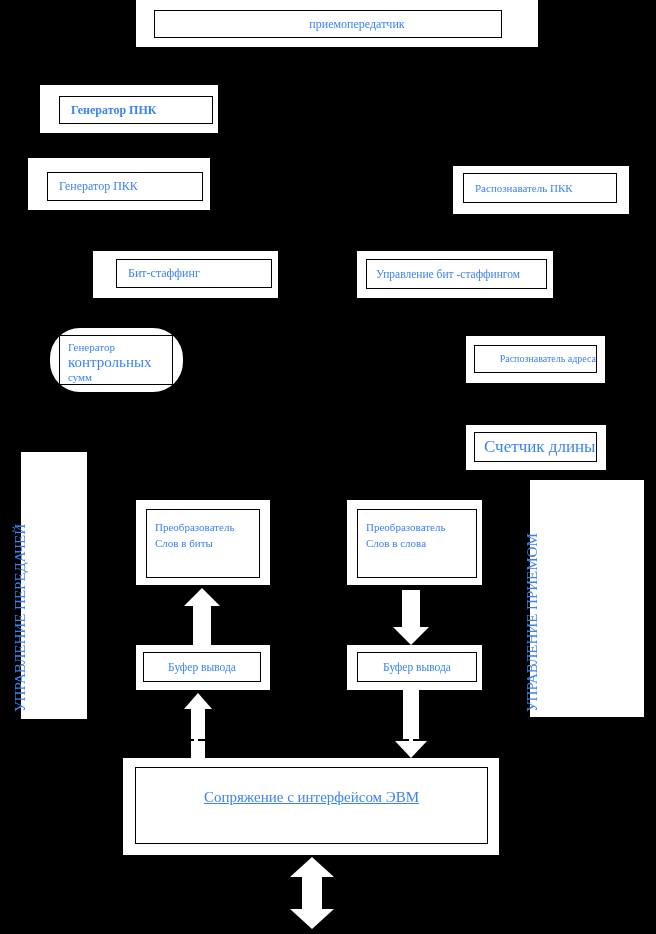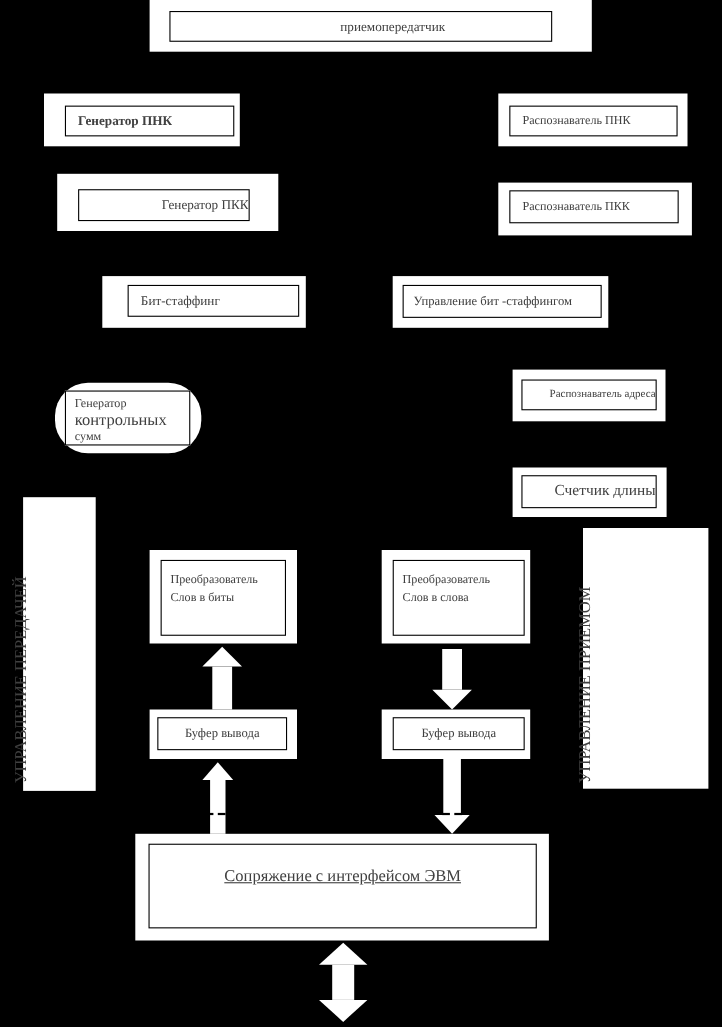--- a/index.html
+++ b/index.html
@@ -1,18 +1,18 @@
 <!DOCTYPE html>
 <html><head>
 <meta charset="utf-8">
 <style>
   html,body { margin:0; padding:0; background:#000; }
   .canvas {
     position:relative; width:656px; height:934px; background:#000000;
-    font-family:"Liberation Serif", serif; color:#404040; overflow:hidden;
+    font-family:"Liberation Serif", serif; color:#3b82f6; overflow:hidden;
   }
   .outer { position:absolute; background:#ffffff; }
   .inner { position:absolute; background:#ffffff; border:1px solid #000000; box-sizing:border-box; overflow:hidden; }
   .txt { font-size:12px; white-space:nowrap; }
   .center { text-align:center; }
   .vbar { position:absolute; background:#ffffff; }
   .vtext {
     position:absolute; white-space:nowrap; font-size:15px;
     transform:rotate(-90deg); transform-origin:0 100%;
   }
@@ -30,69 +30,64 @@
       <div class="txt center" style="line-height:26px;padding-left:58px;">приемопередатчик</div>
     </div>
   </div>
 
   <div class="outer" style="left:40px;top:85px;width:178px;height:48px;">
     <div class="inner" style="left:19px;top:11px;width:154px;height:28px;font-weight:bold;">
       <div class="txt" style="line-height:26px;padding-left:11px;">Генератор ПНК</div>
     </div>
   </div>
 
-  <div class="outer" style="left:52px;top:158px;width:201px;height:52px;text-align:right;">
+  <div class="outer" style="left:28px;top:158px;width:182px;height:52px;">
     <div class="inner" style="left:19px;top:14px;width:156px;height:29px;">
       <div class="txt" style="line-height:27px;padding-left:11px;">Генератор ПКК</div>
     </div>
   </div>
 
-  <div class="outer" style="left:453px;top:85px;width:172px;height:48px;">
-    <div class="inner" style="left:10px;top:11px;width:153px;height:28px;">
-      <div class="txt" style="font-size:11px;line-height:26px;padding-left:11px;">Распознаватель ПНК</div>
-    </div>
-  </div>
 
   <div class="outer" style="left:453px;top:166px;width:176px;height:48px;">
     <div class="inner" style="left:10px;top:7px;width:154px;height:30px;">
       <div class="txt" style="font-size:11px;line-height:28px;padding-left:11px;">Распознаватель ПКК</div>
     </div>
   </div>
 
   <div class="outer" style="left:93px;top:251px;width:185px;height:47px;">
     <div class="inner" style="left:23px;top:8px;width:156px;height:29px;">
       <div class="txt" style="line-height:27px;padding-left:11px;">Бит-стаффинг</div>
     </div>
   </div>
 
   <div class="outer" style="left:357px;top:251px;width:196px;height:47px;">
     <div class="inner" style="left:9px;top:8px;width:181px;height:30px;">
       <div class="txt" style="font-size:11.5px;line-height:28px;padding-left:9px;">Управление бит -стаффингом</div>
     </div>
   </div>
 
-  <div class="outer" style="left:50px;top:348px;width:133px;height:64px;border-radius:30px;">
+  <div class="outer" style="left:50px;top:328px;width:133px;height:64px;border-radius:30px;">
     <div class="inner" style="left:9px;top:7px;width:114px;height:50px;">
       <div style="padding:4px 0 0 8px;">
         <div class="txt" style="font-size:11px;line-height:15px;">Генератор</div>
         <div class="txt" style="font-size:15px;line-height:15px;">контрольных</div>
         <div class="txt" style="font-size:11px;line-height:15px;">сумм</div>
       </div>
     </div>
   </div>
 
   <div class="outer" style="left:466px;top:336px;width:139px;height:47px;">
     <div class="inner" style="left:8px;top:9px;width:123px;height:28px;">
       <div class="txt" style="font-size:10px;line-height:26px;padding-left:9px;text-align:right;">Распознаватель адреса</div>
     </div>
   </div>
 
   <div class="outer" style="left:466px;top:425px;width:140px;height:45px;">
     <div class="inner" style="left:8px;top:7px;width:123px;height:30px;">
-      <div class="txt" style="font-size:14px;line-height:28px;padding-left:9px;text-align:right;">Счетчик длины</div>
+      <div class="txt" style="font-size:17px;line-height:28px;padding-left:9px;">Счетчик длины</div>
     </div>
   </div>
 
   <div class="vbar" style="left:21px;top:452px;width:66px;height:267px;">
     <span class="vtext" style="left:8px;bottom:7px;">УПРАВЛЕНИЕ ПЕРЕДАЧЕЙ</span>
   </div>
 
   <div class="vbar" style="left:530px;top:480px;width:114px;height:237px;">
     <span class="vtext" style="left:11px;bottom:5px;">УПРАВЛЕНИЕ ПРИЕМОМ</span>
   </div>

